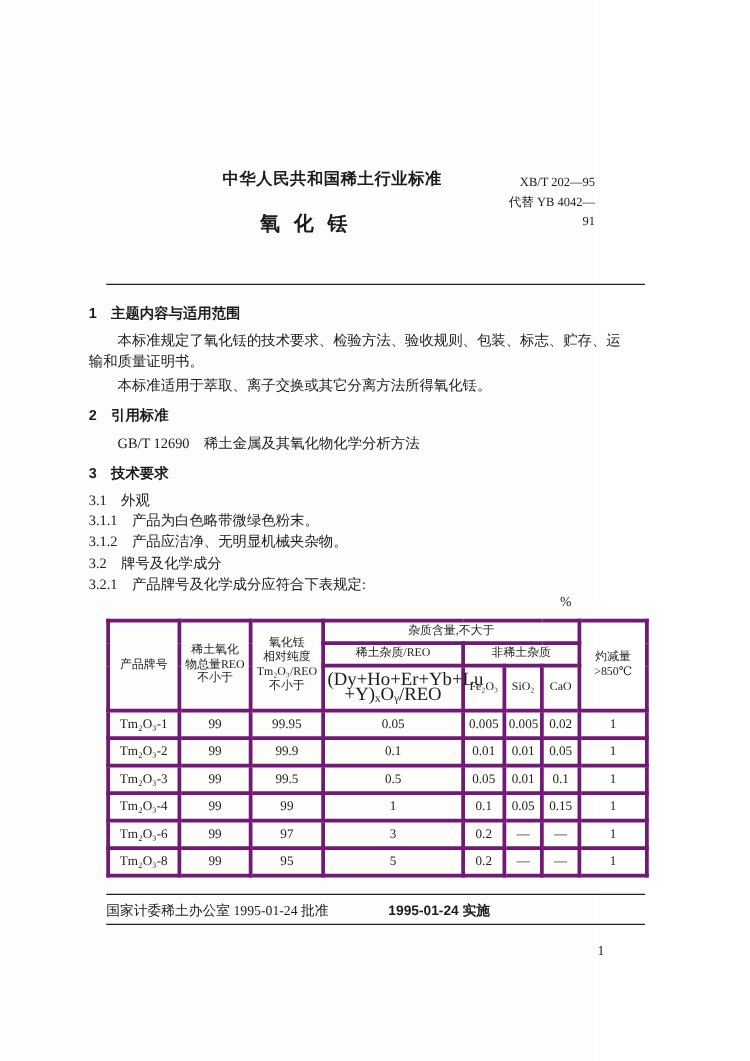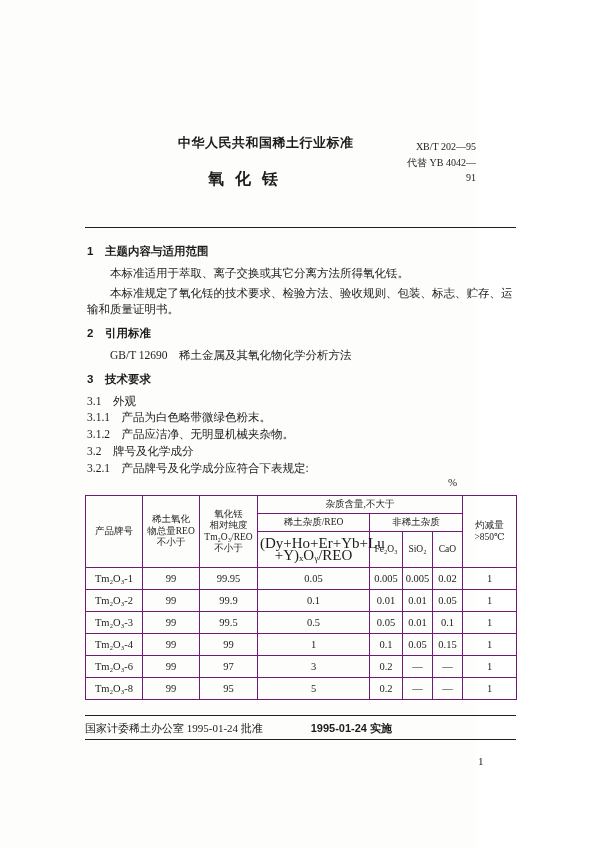--- a/index.html
+++ b/index.html
@@ -42,21 +42,21 @@
   .rule-top {
     position: absolute;
     top: 227px; left: 85px;
     width: 431px;
     border-top: 1.5px solid #1f1f1f;
   }
 
   
   .body-text {
     position: absolute;
-    top: 243px; left: 87px;
+    top: 243px; left: 71px;
     width: 432px;
     font-size: 11.5px;
     line-height: 16.8px;
   }
   .body-text .h {
     font-weight: bold;
     font-family: "Liberation Sans", "DejaVu Sans", sans-serif;
     margin: 7px 0 5px 0;
     font-size: 11.5px;
   }
@@ -72,21 +72,21 @@
   }
   .spec-table {
     position: absolute;
     top: 495px; left: 85px;
     width: 431px;
     border-collapse: collapse;
     table-layout: fixed;
     border: 1.5px solid #1a1a1a;
   }
   .spec-table th, .spec-table td {
-    border: 1px solid #701a75;
+    border: 3px solid #701a75;
     text-align: center;
     vertical-align: middle;
     font-weight: normal;
     padding: 1px 2px;
   }
   .spec-table thead th {
     font-size: 9.5px;
     line-height: 11.5px;
   }
   .spec-table thead tr.r1 th, .spec-table thead tr.r2 th { height: 18px; }
@@ -135,22 +135,22 @@
   <div class="header-org">中华人民共和国稀土行业标准</div>
   <div class="header-std">
     <div>XB/T 202—95</div>
     <div>代替 YB 4042—91</div>
   </div>
   <div class="doc-title">氧化铥</div>
   <div class="rule-top"></div>
 
   <div class="body-text">
     <div class="h first">1　主题内容与适用范围</div>
+    <div class="p">本标准规定了氧化铥的技术要求、检验方法、验收规则、包装、标志、贮存、运输和质量证明书。</div>
     <div class="p">本标准适用于萃取、离子交换或其它分离方法所得氧化铥。</div>
-    <div class="p">本标准规定了氧化铥的技术要求、检验方法、验收规则、包装、标志、贮存、运输和质量证明书。</div>
     <div class="h">2　引用标准</div>
     <div class="p">GB/T 12690　稀土金属及其氧化物化学分析方法</div>
     <div class="h">3　技术要求</div>
     <div class="sub">3.1　外观</div>
     <div class="sub">3.1.1　产品为白色略带微绿色粉末。</div>
     <div class="sub">3.1.2　产品应洁净、无明显机械夹杂物。</div>
     <div class="sub">3.2　牌号及化学成分</div>
     <div class="sub">3.2.1　产品牌号及化学成分应符合下表规定:</div>
   </div>
 

